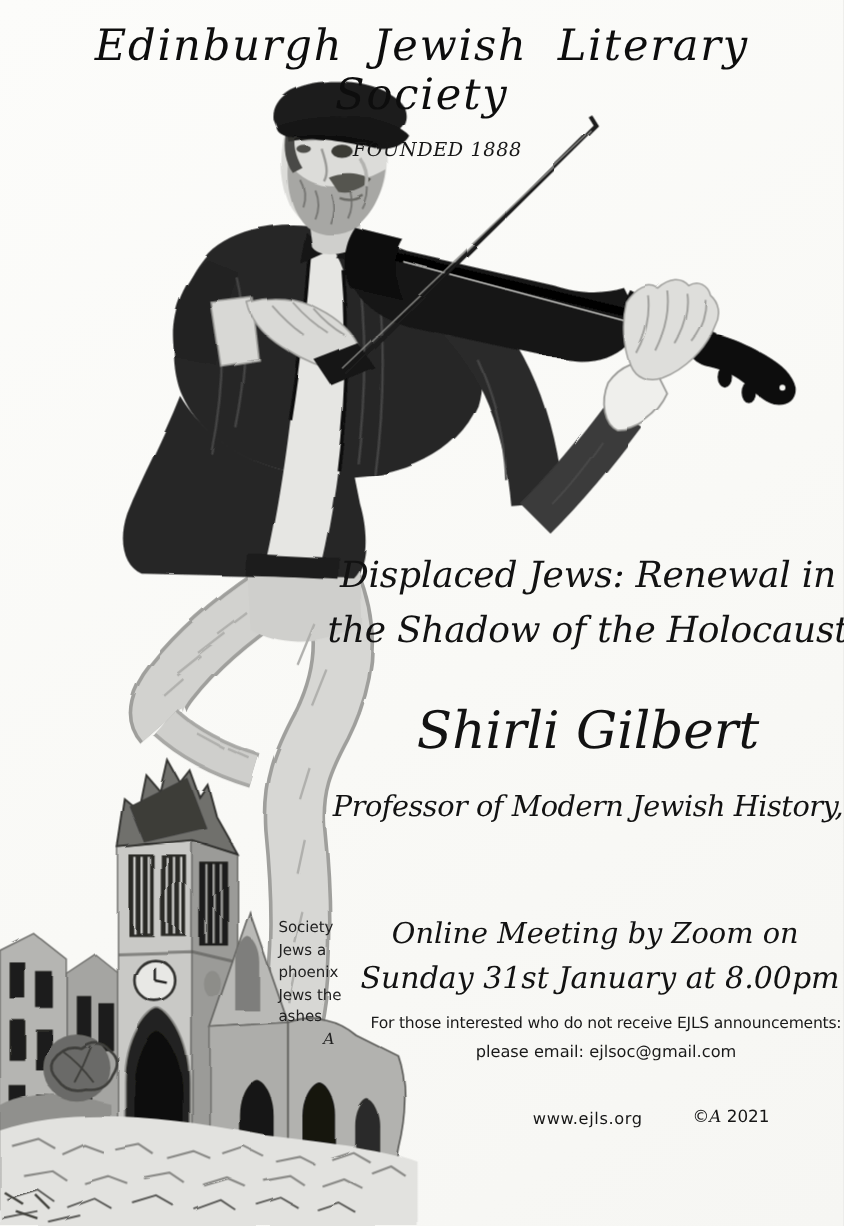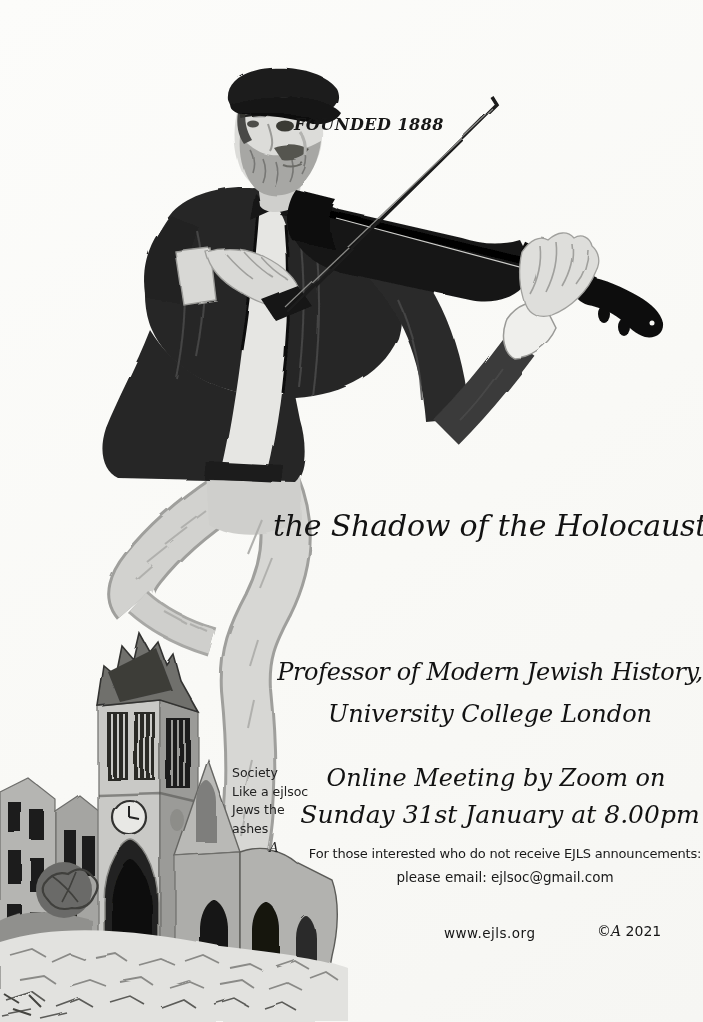--- a/index.html
+++ b/index.html
@@ -15,21 +15,21 @@
   .illustration{position:absolute;left:0;top:0;width:703px;height:1022px;}
   .poster-title{
     left:0;top:18px;width:703px;
     text-align:center;
     font-style:italic;font-weight:500;
     font-size:36px;letter-spacing:1.5px;word-spacing:12px;
     color:#0d0d0d;margin:0;
   }
   .founded{
     left:294px;top:115px;
-    font-style:italic;font-weight:bold;
+    font-style:italic;font-weight:normal;
     font-size:16px;letter-spacing:0.5px;color:#171717;
   }
   .callig{font-style:italic;color:#121212;text-align:center;}
   .talk-line1{left:280px;top:462px;width:420px;font-size:30px;letter-spacing:-0.2px;}
   .talk-line2{left:270px;top:508px;width:440px;font-size:30px;letter-spacing:-0.2px;}
   .speaker{left:280px;top:584px;width:420px;font-size:43px;font-weight:500;}
   .speaker-role{left:270px;top:658px;width:440px;font-size:24px;letter-spacing:-0.4px;}
   .speaker-affil{left:280px;top:700px;width:420px;font-size:24px;}
   .meet1{left:286px;top:764px;width:420px;font-size:24px;}
   .meet2{left:290px;top:800px;width:420px;font-size:25px;}
@@ -39,21 +39,21 @@
   .caption{
     left:232px;top:764px;width:84px;
     font-family:"DejaVu Sans", sans-serif;
     font-size:12.5px;line-height:18.5px;color:#222;
     text-align:left;
   }
   .caption .mono{display:block;text-align:center;font-family:"DejaVu Serif",serif;
     font-style:italic;font-size:13px;margin-top:1px;}
   .website{left:444px;top:925px;font-family:"DejaVu Sans",sans-serif;
     font-size:13.5px;letter-spacing:0.5px;color:#161616;}
-  .copyright{left:597px;top:923px;font-family:"DejaVu Sans",sans-serif;
+  .copyright{left:577px;top:923px;font-family:"DejaVu Sans",sans-serif;
     font-size:14px;color:#161616;}
   .copyright .mono{font-family:"DejaVu Serif",serif;font-style:italic;}
 </style>
 </head>
 <body>
 
 <div class="poster">
 
   <svg class="illustration" viewBox="0 0 703 1022" aria-hidden="true">
     <defs>
@@ -284,37 +284,39 @@
           <path d="M2,1016 l30,-6"></path>
             <path d="M40,1018 l26,-6"></path>
         </g>
         <g stroke="#44443f" stroke-width="2" fill="none">
           <path d="M4,994 l16,10 M14,1010 l18,6 M30,996 l12,12"></path>
         </g>
       </g>
     </g>
   </svg>
 
+  <h1 class="abs poster-title">Edinburgh Jewish Literary Society</h1>
 
   <div class="abs founded">FOUNDED 1888</div>
 
+  <div class="abs callig talk-line1">Displaced Jews: Renewal in</div>
   <div class="abs callig talk-line2">the Shadow of the Holocaust</div>
 
+  <div class="abs callig speaker">Shirli Gilbert</div>
   <div class="abs callig speaker-role">Professor of Modern Jewish History,</div>
-  <div class="abs callig speaker-affil">University College London</div>
 
   <div class="abs callig meet1">Online Meeting by Zoom on</div>
   <div class="abs callig meet2">Sunday 31st January at 8.00pm</div>
 
   <div class="abs hand contact-note">For those interested who do not receive EJLS announcements:</div>
   <div class="abs hand contact-email">please email: ejlsoc@gmail.com</div>
 
   <div class="abs caption">
     <span>Society</span><br>
-    <span>Like a ejlsoc</span><br>
+    <span>Jews a phoenix</span><br>
     <span>Jews the ashes</span>
     <span class="mono">A</span>
   </div>
 
   <div class="abs website">www.ejls.org</div>
 
   <div class="abs copyright"><span>©</span><span class="mono">A</span> <span>2021</span></div>
 
 </div>
 

